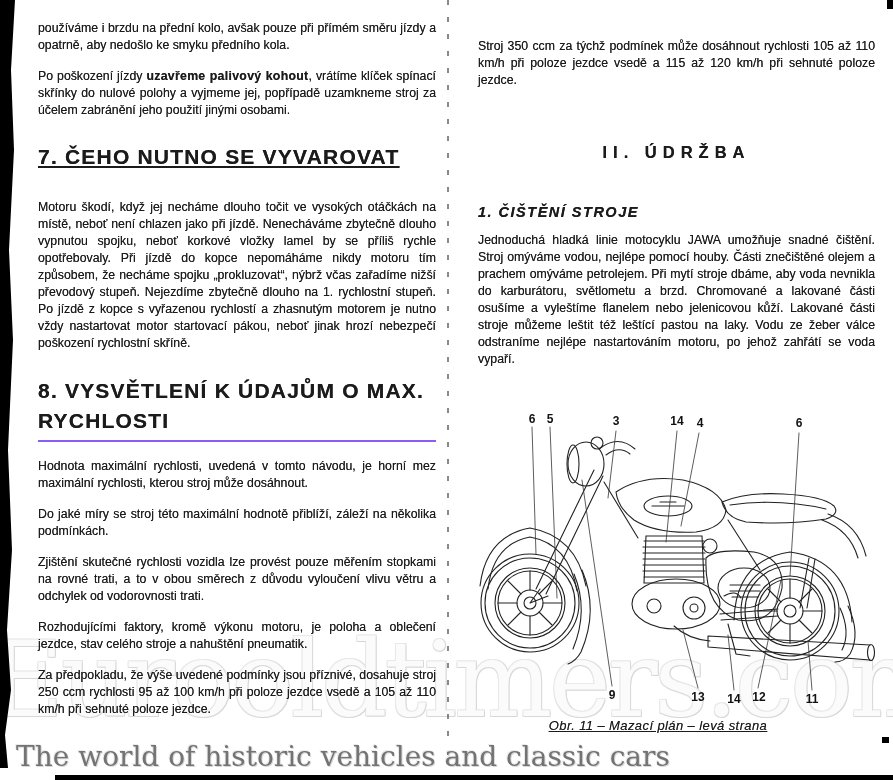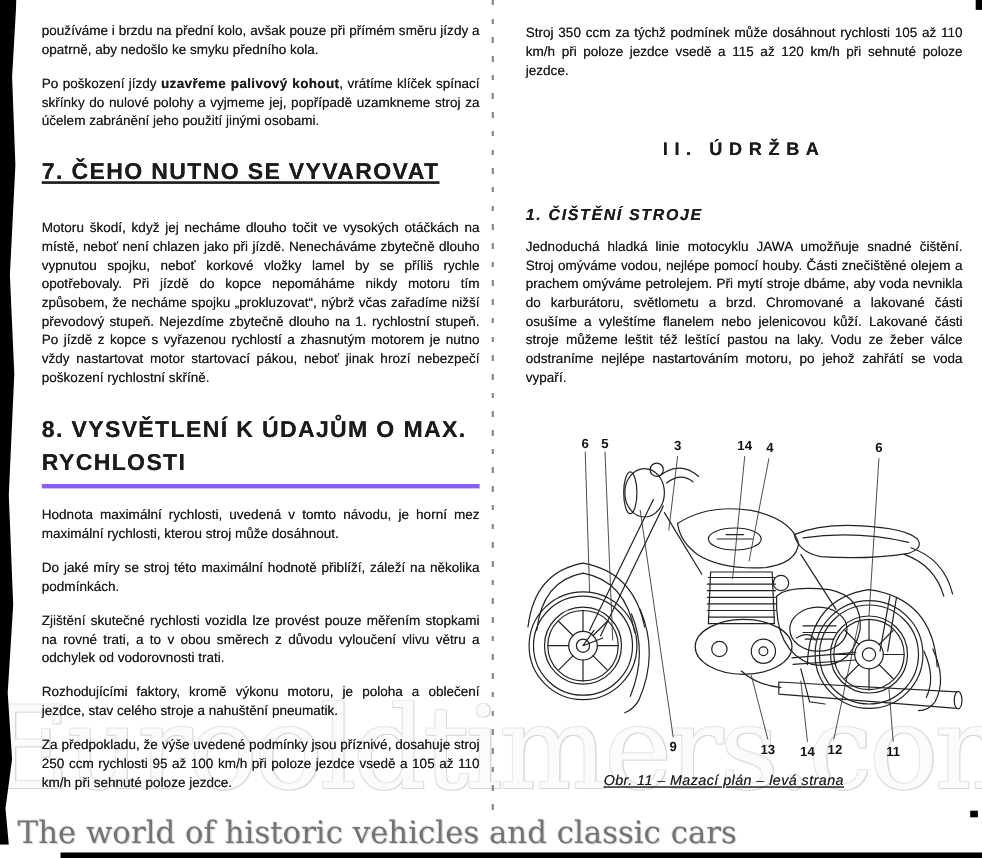--- a/index.html
+++ b/index.html
@@ -33,33 +33,33 @@
   }
   .wm-tagline{
     position:absolute; left:16px; top:740px; z-index:0;
     font-family:"DejaVu Serif", serif; font-size:28px; white-space:nowrap;
     color:#737373; text-shadow:1px 1px 0 #d9d9d9,-1px -1px 0 #ebebeb;
     pointer-events:none;
   }
   
   .page{position:absolute; top:0; z-index:1;}
   .page-left{left:14px;  width:432px; padding:20px 10px 0 24px; box-sizing:border-box;}
-  .page-right{left:452px; width:441px; padding:22px 18px 0 26px; box-sizing:border-box;}
+  .page-right{left:452px; width:441px; padding:22px 18px 0 26px; box-sizing:border-box;margin-top:16px;}
   p.body{
     margin:0 0 14px 0; font-size:12.3px; line-height:17px; text-align:justify;
     text-shadow:0 0 .5px rgba(20,20,20,.75);
   }
   p.body b{font-weight:bold; letter-spacing:.3px;}
   h2.sec{
     margin:26px 0 30px 0; font-size:21px; font-weight:bold; letter-spacing:1.2px;
     text-shadow:0 0 .6px rgba(0,0,0,.8);
     text-decoration:underline;
   }
   h2.sec.tight{margin:24px 0 16px 0;}
-  h2.sec .u-line{display:inline-block; border-bottom:4px solid #8b5cf6; padding-bottom:3px; line-height:1.45;}
+  h2.sec .u-line{display:inline-block; border-bottom:2px solid #8b5cf6; padding-bottom:3px; line-height:1.45;}
   h2.chapter{
     margin:54px 0 0 0; text-align:center; font-size:16.5px; font-weight:bold; letter-spacing:6px;
     text-shadow:0 0 .6px rgba(0,0,0,.8);
   }
   h3.sub{
     margin:42px 0 12px 0; font-size:14.5px; font-weight:bold; letter-spacing:1.5px;
     text-shadow:0 0 .6px rgba(0,0,0,.8);
     font-style:italic;
   }
   .pagenum{font-size:12.5px; font-weight:bold; text-shadow:0 0 .5px rgba(0,0,0,.7);}

